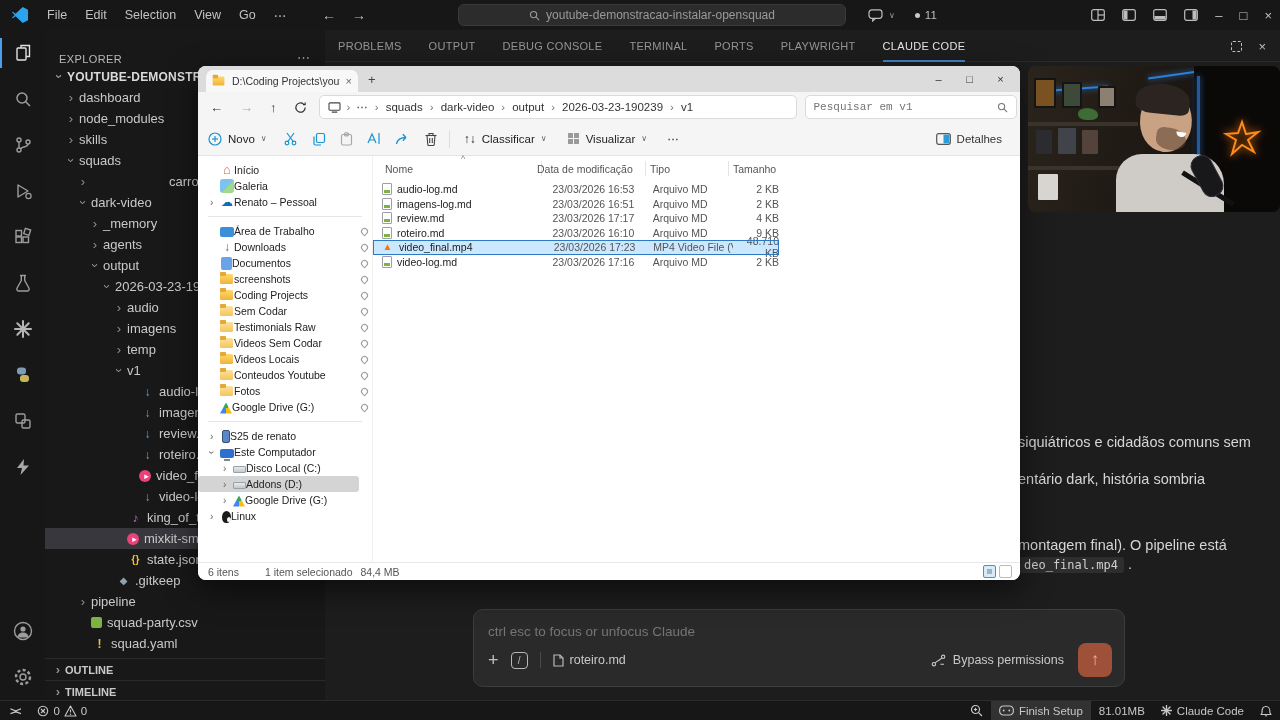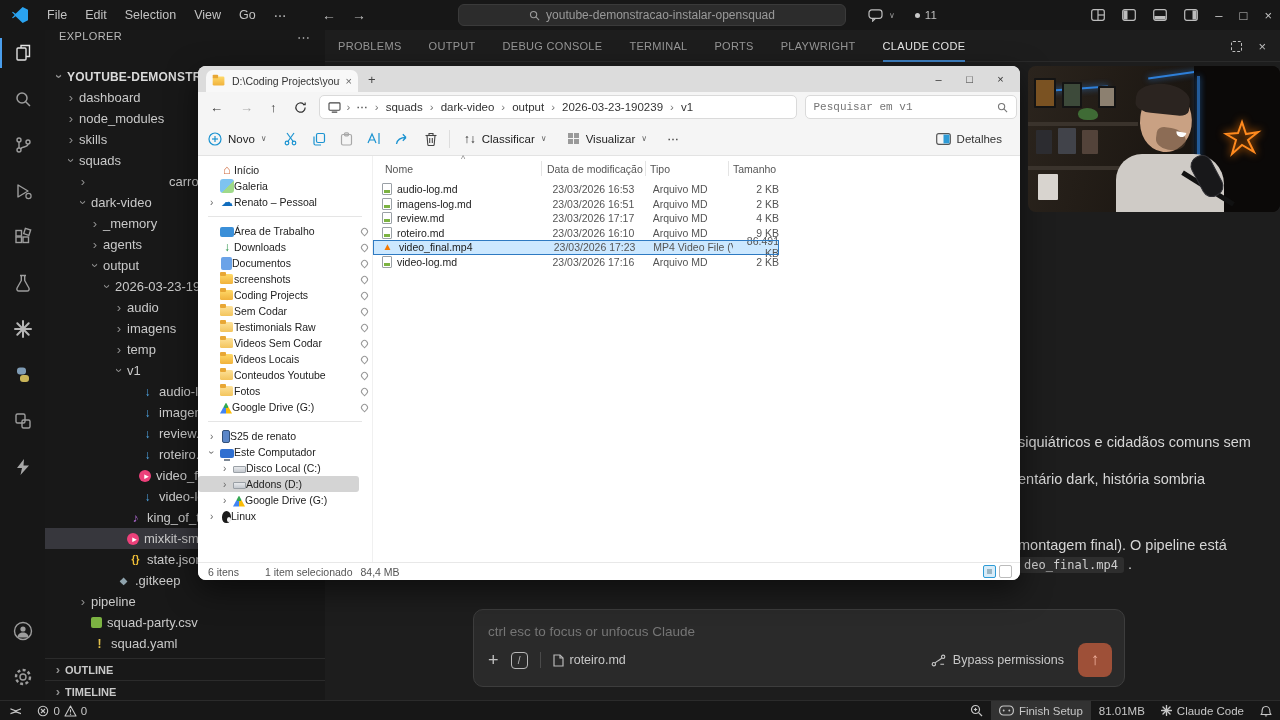--- a/index.html
+++ b/index.html
@@ -20,21 +20,21 @@
 .tb-dot{width:5px;height:5px;border-radius:50%;background:#c9c9c9}
 .tb-right2{position:absolute;right:8px;top:0;height:30px;display:flex;align-items:center;gap:17px;color:#bdbdbd}
 .winbtn{font-size:13px;color:#c3c3c3}
 
 .activitybar{position:absolute;left:0;top:30px;width:45px;height:670px;background:#171717;display:flex;flex-direction:column;align-items:center}
 .ai{width:45px;height:46px;display:flex;align-items:center;justify-content:center;position:relative}
 .ai.active::before{content:"";position:absolute;left:0;top:8px;bottom:8px;width:2px;background:#4a9eed}
 .ai-bottom{margin-top:auto}
 
 .sidebar{position:absolute;left:45px;top:30px;width:280px;height:670px;background:#181818;overflow:hidden}
-.sb-header{height:35px;display:flex;align-items:flex-start;padding:0 14px;font-size:11px;letter-spacing:.4px;color:#b9b9b9}
+.sb-header{height:35px;display:flex;align-items:flex-end;padding:0 14px;font-size:11px;letter-spacing:.4px;color:#b9b9b9}
 .sb-header .more{margin-left:auto;color:#b9b9b9;font-size:13px;letter-spacing:1px}
 .tree{position:absolute;left:0;top:36px;width:280px}
 .trow{height:21px;display:flex;align-items:center;white-space:nowrap;overflow:hidden;font-size:13px;color:#c9c9c9;cursor:pointer}
 .trow.selected{background:#37373d}
 .trow.root{font-weight:bold;font-size:12px;color:#dadada;letter-spacing:.2px}
 .chev{width:16px;flex:none;text-align:center;color:#8f8f8f}
 .chev::before{content:"›";display:inline-block;font-size:13px}
 .chev-open::before{transform:rotate(90deg)}
 .chev-hidden::before{content:""}
 .ticon{width:17px;height:14px;flex:none;position:relative;margin-right:3px;display:flex;align-items:center;justify-content:center}
@@ -895,21 +895,21 @@
               <span class="nicon nicon-linux"></span>
               <span class="wnav-label">Linux</span>
             </div>
           </div>
       </div>
       <div class="w-files">
         <div class="fhead">
           <span class="sortcaret"></span>
           <span class="fh" style="left:12px">Nome</span>
           <span class="fhsep" style="left:168px"></span>
-          <span class="fh" style="left:174px">Data de modificação</span>
+          <span class="fh" style="left:164px">Data de modificação</span>
           <span class="fhsep" style="left:272px"></span>
           <span class="fh" style="left:277px">Tipo</span>
           <span class="fhsep" style="left:355px"></span>
           <span class="fh" style="left:360px">Tamanho</span>
         </div>
         <div class="frows">
 
             <div class="frow">
               <span class="wicon wicon-md"></span>
               <span class="fname">audio-log.md</span>
@@ -940,21 +940,21 @@
               <span class="fdate">23/03/2026 16:10</span>
               <span class="ftype">Arquivo MD</span>
               <span class="fsize">9 KB</span>
             </div>
 
             <div class="frow selected">
               <span class="wicon wicon-vlc"></span>
               <span class="fname">video_final.mp4</span>
               <span class="fdate">23/03/2026 17:23</span>
               <span class="ftype">MP4 Video File (V...</span>
-              <span class="fsize">86.491 KB</span>
+              <span class="fsize">48.710 KB</span>
             </div>
 
             <div class="frow">
               <span class="wicon wicon-md"></span>
               <span class="fname">video-log.md</span>
               <span class="fdate">23/03/2026 17:16</span>
               <span class="ftype">Arquivo MD</span>
               <span class="fsize">2 KB</span>
             </div>
           </div>

